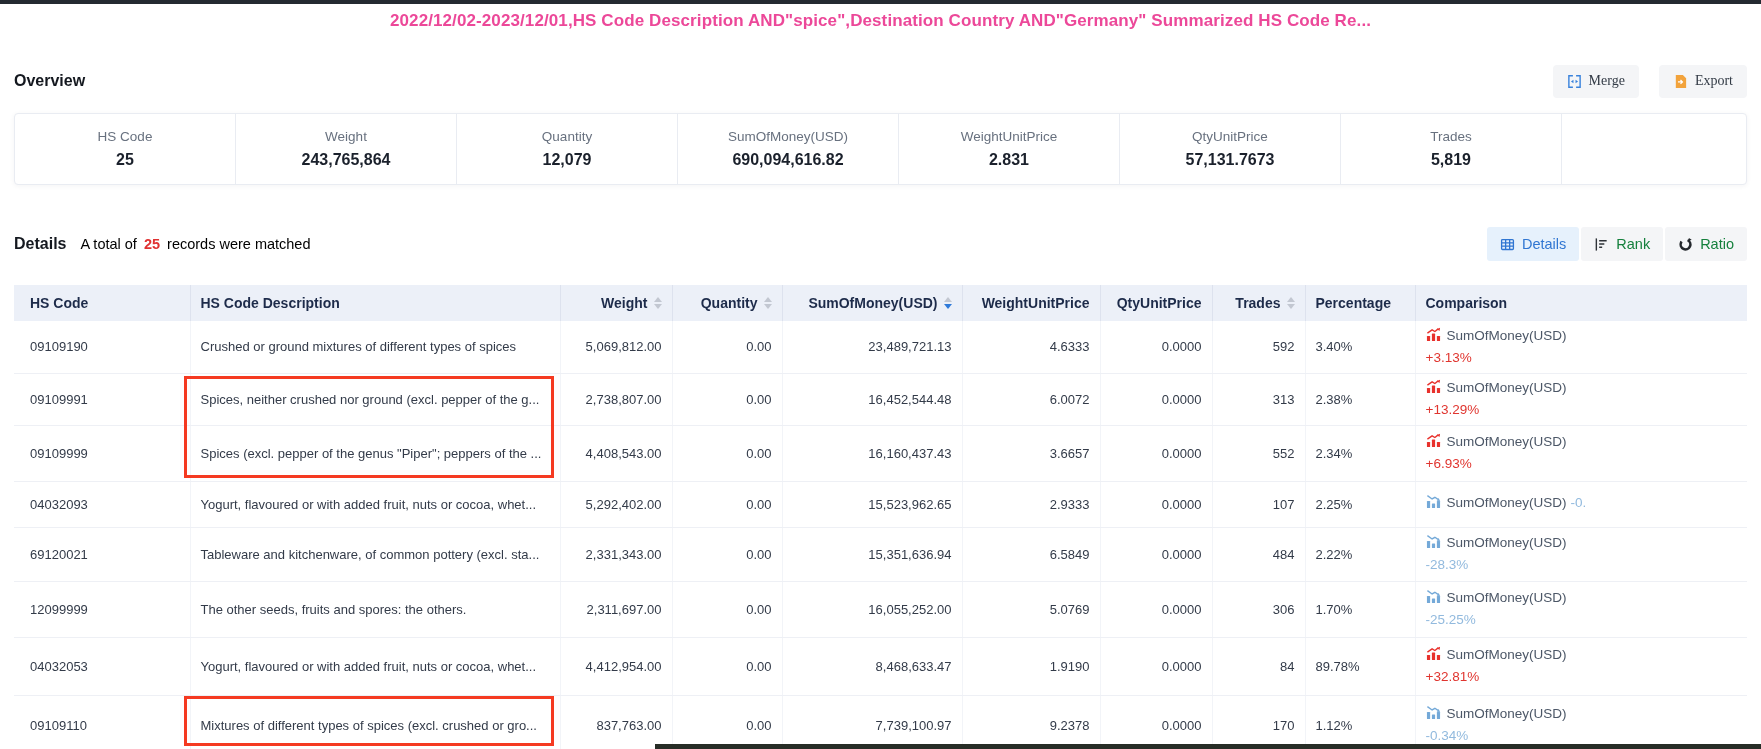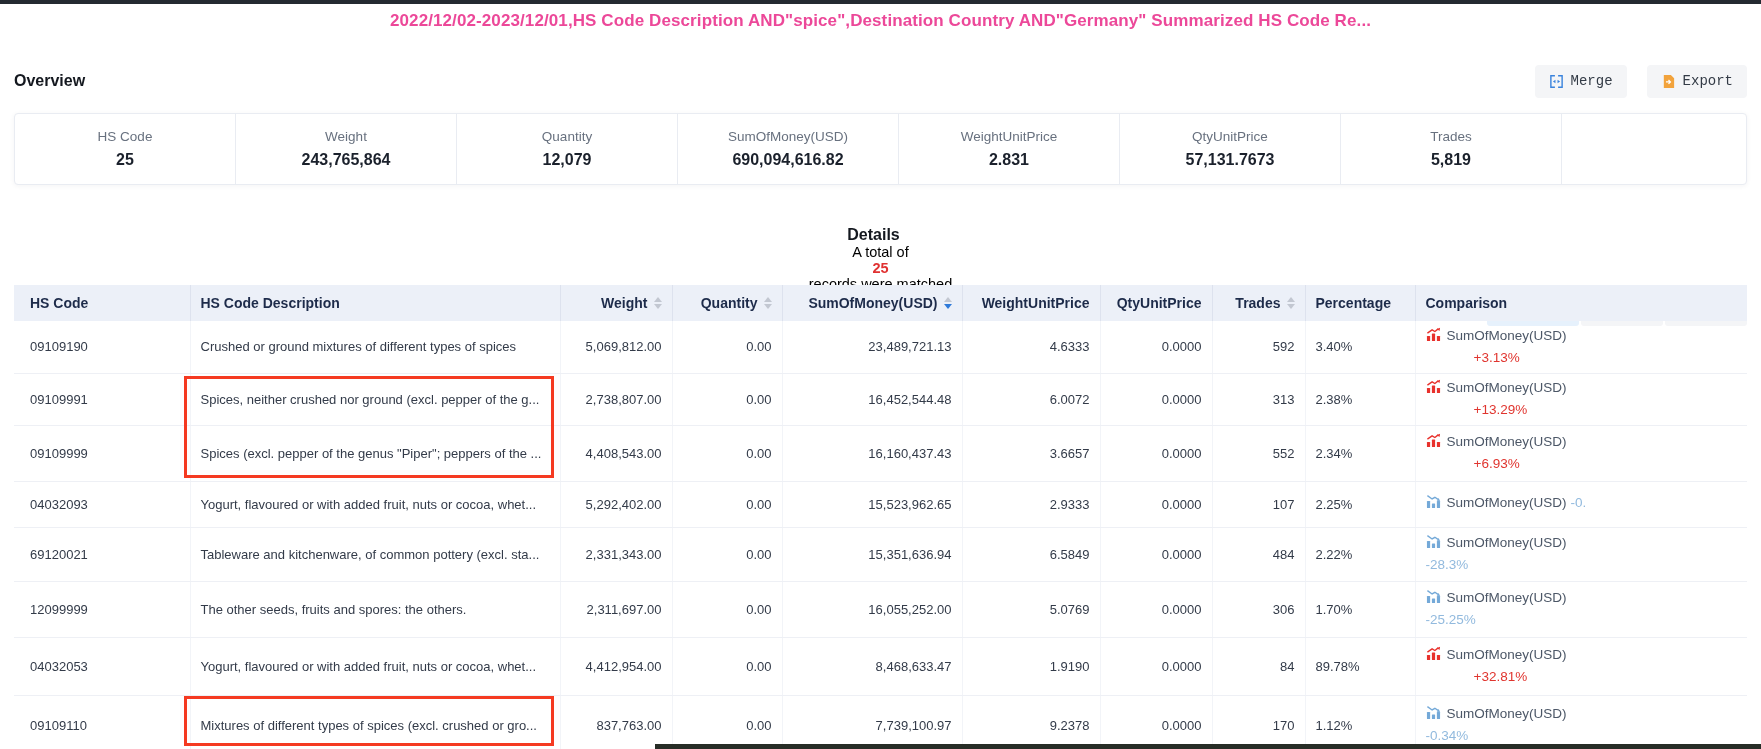--- a/index.html
+++ b/index.html
@@ -13,34 +13,34 @@
   .title-bar { position:absolute; top:4px; left:0; right:0; height:34px;
     display:flex; align-items:center; justify-content:center; }
   .title-bar span { font-size:17px; font-weight:700; color:#ec4899; letter-spacing:.1px; }
 
   .overview-header { position:absolute; top:62px; left:14px; width:1733px; height:38px;
     display:flex; align-items:center; }
   .overview-header h2 { font-size:16px; font-weight:700; color:#14181f; }
   .overview-header .actions { margin-left:auto; display:flex; gap:20px; }
   .btn { height:33px; padding:0 14px; background:#f4f5f7; border:none; border-radius:4px;
     display:inline-flex; align-items:center; gap:7px; font-size:14px; color:#333b46;
-    font-family:Liberation Mono, monospace; cursor:pointer; }
+    font-family:Liberation Serif, serif; cursor:pointer; }
   .btn svg { display:block; }
 
   .overview-card { position:absolute; top:113px; left:14px; width:1733px; height:72px;
     background:#fff; border:1px solid #e9ecf2; border-radius:4px;
     box-shadow:0 1px 5px rgba(30,40,60,.05); display:flex; align-items:stretch; }
   .stat { width:221px; flex:none; display:flex; flex-direction:column; justify-content:center;
     align-items:center; border-right:1px solid #e9ecf2; }
   .stat:last-child { border-right:1px solid #e9ecf2; }
   .stat-label { font-size:13.5px; color:#68717f; }
   .stat-value { font-size:16px; font-weight:700; color:#1b212c; margin-top:7px; }
 
   .details-header { position:absolute; top:226px; left:14px; width:1733px; height:36px;
-    display:flex; align-items:center;flex-direction:column; }
+    display:flex; align-items:center; }
   .details-header h2 { font-size:16px; font-weight:700; color:#14181f; margin-right:14px; }
   .details-header .muted { font-size:14.5px; color:#000000; }
   .details-header .count { font-size:14.5px; color:#e03131; font-weight:600; margin:0 7px; }
   .tabs { margin-left:auto; display:flex; gap:2px; }
   .tab { height:34px; padding:0 13px; background:#f4f5f7; border:none; border-radius:3px;
     display:inline-flex; align-items:center; gap:7px; font-size:14.5px; color:#15803d;
     font-family:inherit; cursor:pointer; }
   .tab.active { background:#e6f1fc; color:#3076d2; }
   .tab svg { display:block; }
 
@@ -66,21 +66,21 @@
   .caret { display:inline-flex; flex-direction:column; gap:2px; }
   .caret i { display:block; width:0; height:0; border-left:4.5px solid transparent; border-right:4.5px solid transparent; }
   .caret .up { border-bottom:5px solid #c2c7d1; }
   .caret .dn { border-top:5px solid #c2c7d1; }
   .caret .dn.active { border-top-color:#2f7ad9; }
 
   .cmp { line-height:20px; font-size:13.5px; color:#4c5767; white-space:nowrap; overflow:hidden; }
   .cmp .cmp-icon { display:inline-block; vertical-align:-2px; margin-right:6px; }
   .cmp .cmp-value { display:block; }
   .cmp.inline .cmp-value { display:inline; margin-left:4px; }
-  .cmp.up .cmp-value { color:#e0352f;margin-left:48px; }
+  .cmp.up .cmp-value { color:#e0352f; }
   .cmp.down .cmp-value { color:#92bade; }
 
   .hl-rect { position:absolute; border:3px solid #f53a21; pointer-events:none; }
   .hl-rect.r1 { left:184px; top:376px; width:370px; height:102px; }
   .hl-rect.r2 { left:184px; top:696px; width:370px; height:50px; }
 </style>
 </head>
 <body>
 
 <div class="page">

